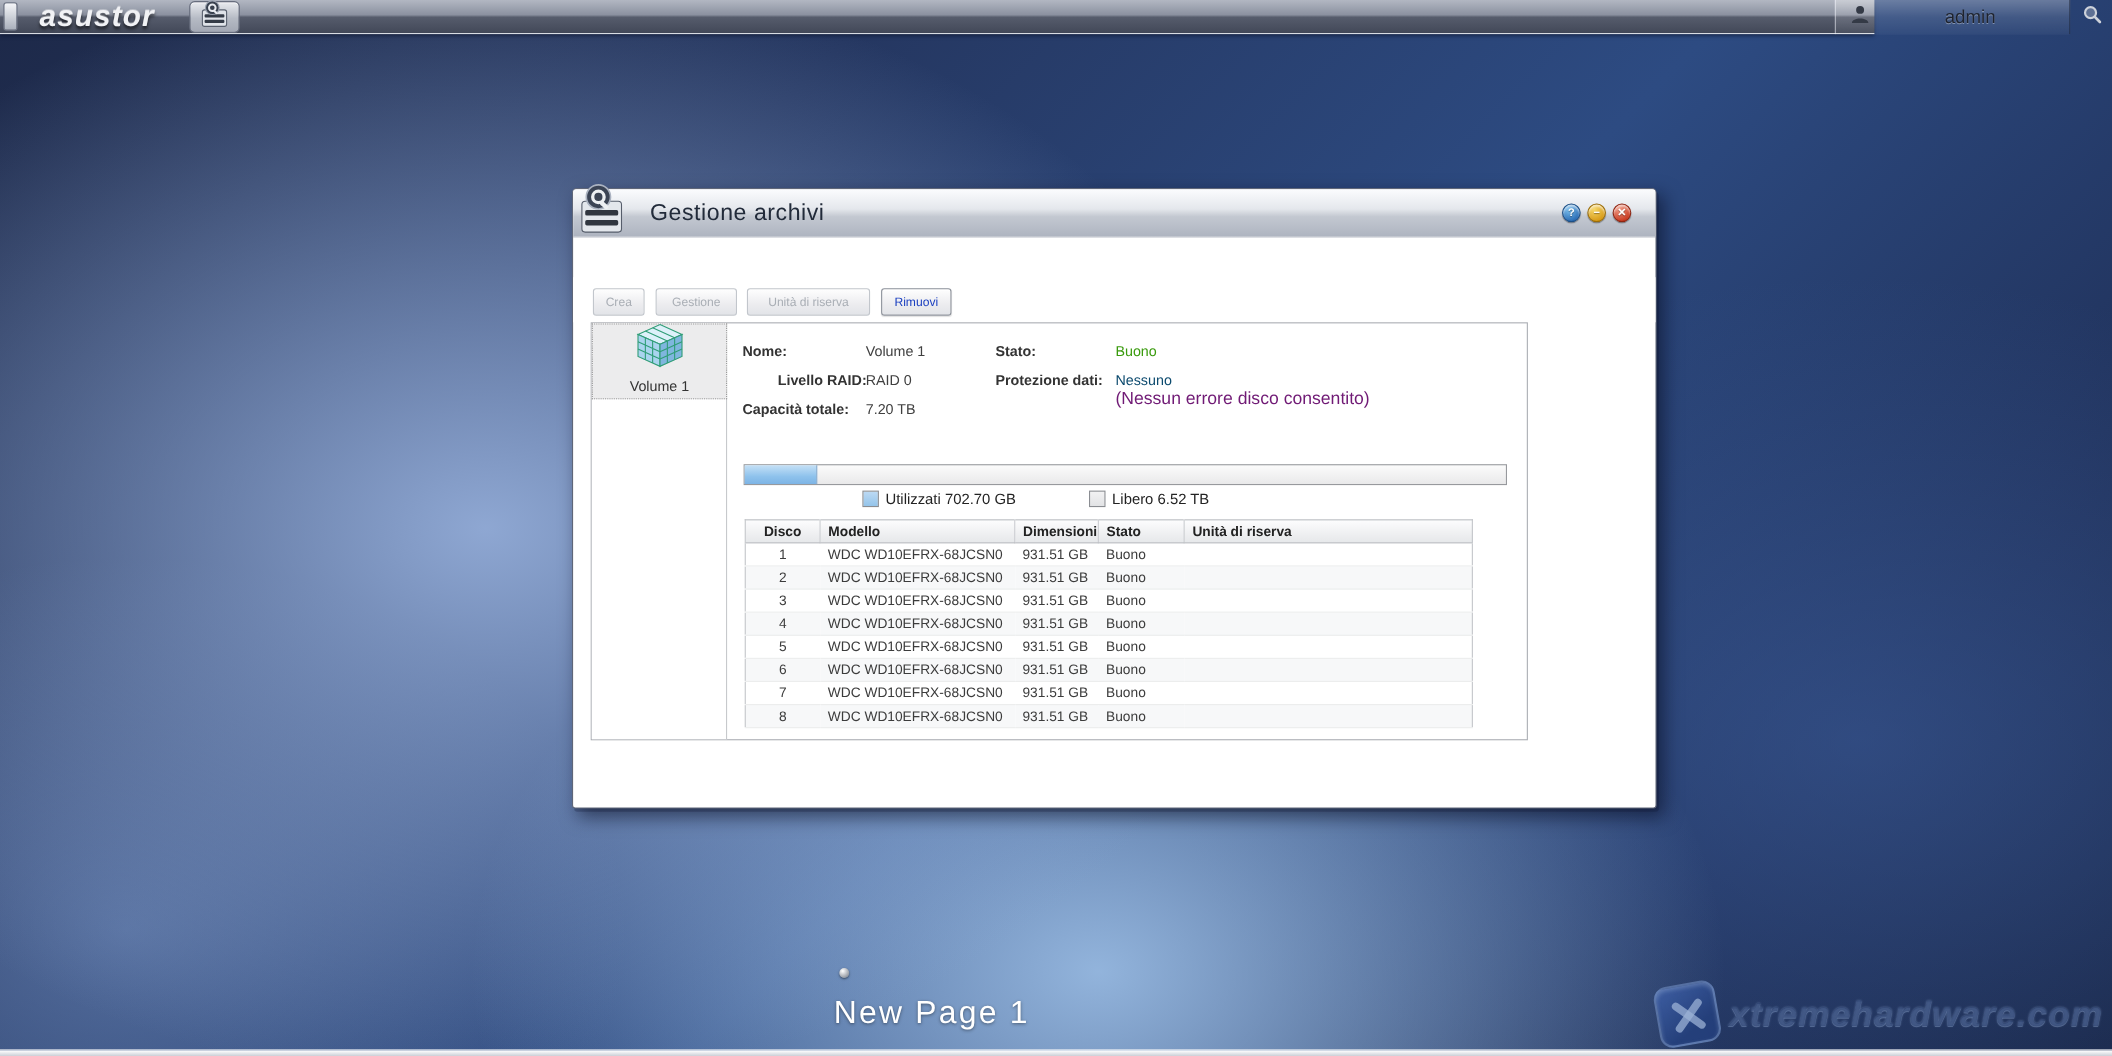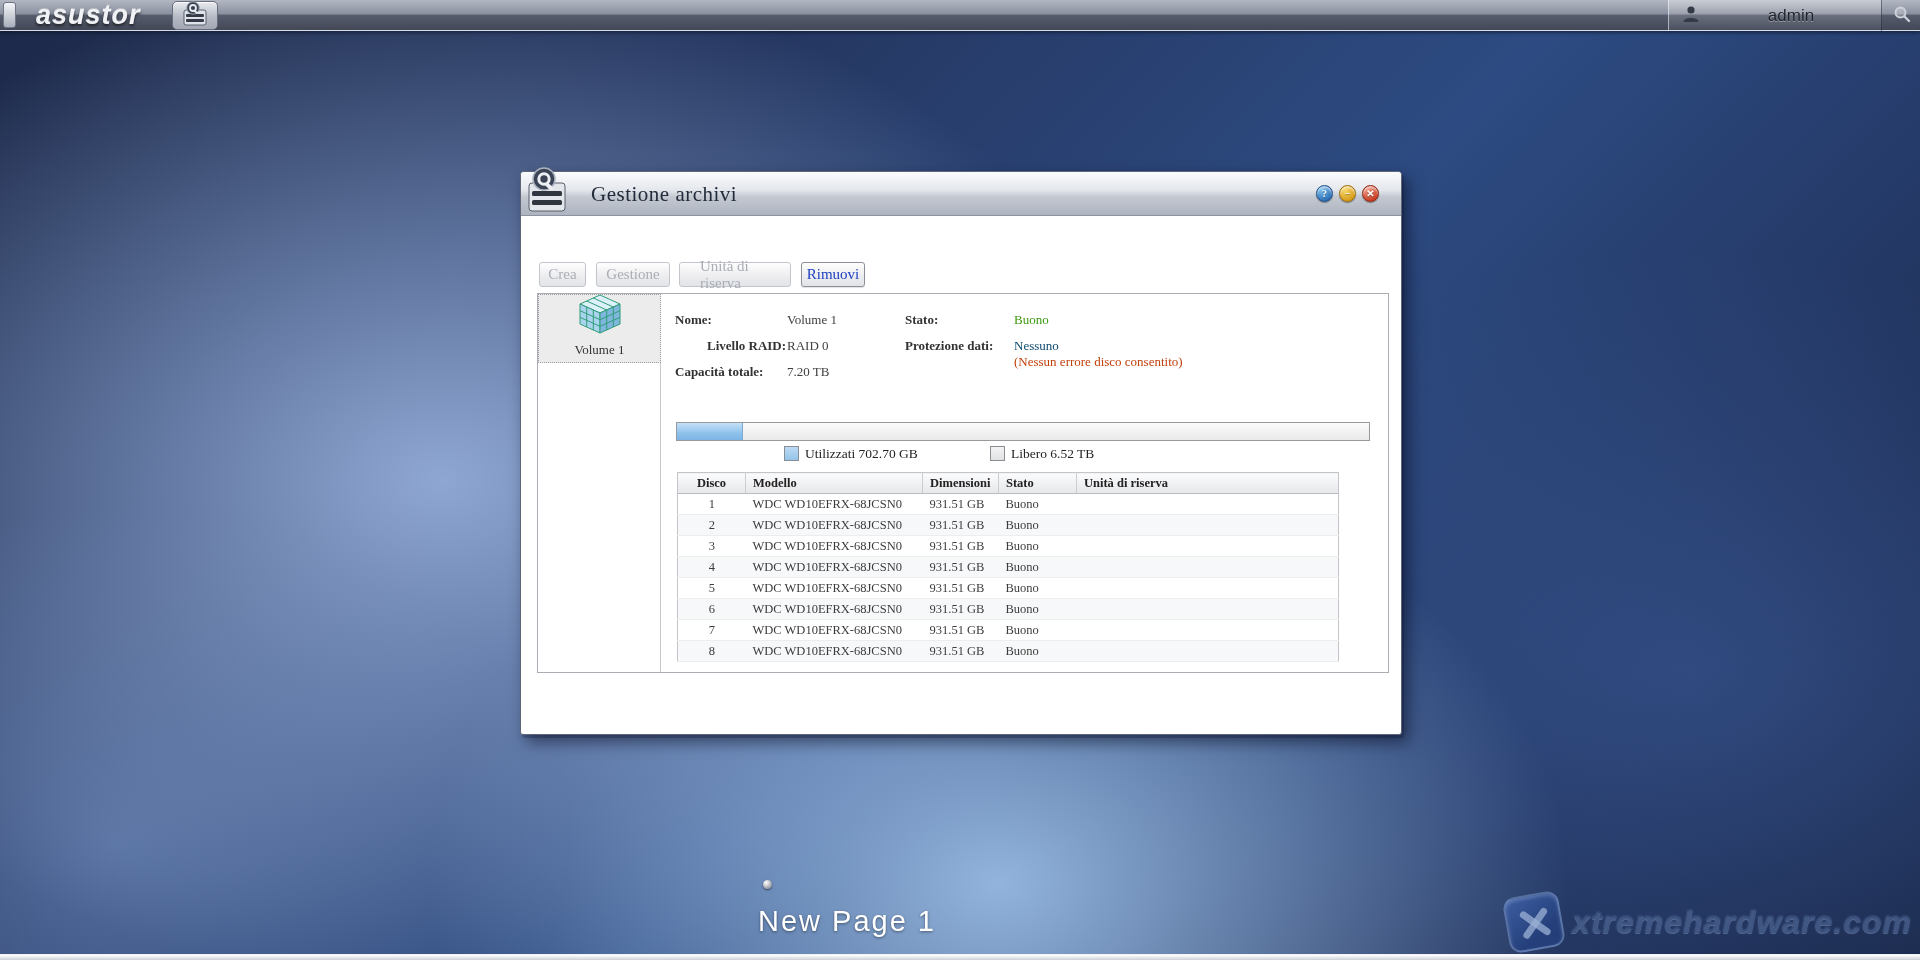--- a/index.html
+++ b/index.html
@@ -12,21 +12,21 @@
     background:
       radial-gradient(1150px 820px at 23% 50%, rgba(148,173,216,.95), rgba(148,173,216,0) 62%),
       radial-gradient(950px 700px at 52% 92%, rgba(165,200,238,.85), rgba(165,200,238,0) 60%),
       radial-gradient(700px 520px at 6% 88%, rgba(122,152,202,.55), rgba(122,152,202,0) 65%),
       radial-gradient(900px 600px at 88% 70%, rgba(62,96,160,.55), rgba(62,96,160,0) 70%),
       linear-gradient(135deg, #1d2949 0%, #253761 28%, #2d4b82 55%, #20315a 82%, #182545 100%);
   }
 
   
   .topbar {
-    position:absolute; left:0; top:0; width:1920px; height:31px;
+    position:absolute; left:0; top:0; width:1704px; height:31px;
     background:linear-gradient(#b2b7c2 0%, #8b91a0 45%, #565c6c 52%, #424858 100%);
     border-bottom:1px solid #d9dde4;
     box-shadow:0 2px 3px rgba(10,16,40,.55);
     z-index:50;
   }
   .topbar-grip {
     position:absolute; left:3px; top:2px; width:13px; height:26px; border-radius:3px;
     background:linear-gradient(#f4f5f8, #a9afbb); border:1px solid #6f7585;
   }
   .brand-logo {
@@ -47,26 +47,25 @@
     display:flex; align-items:center; cursor:pointer;
   }
   .user-seg .uname { flex:1; text-align:center; font-size:17px; color:#1e232e;
     text-shadow:0 1px 0 rgba(255,255,255,.35); }
   .user-ico { margin-left:12px; }
   .search-btn { position:absolute; left:1884px; top:0; width:36px; height:31px;
     display:flex; align-items:center; justify-content:center; cursor:pointer; }
 
   
   .dialog {
-    position:absolute; left:520px; top:171px; width:882px; height:564px;
+    position:absolute; left:520px; top:171px; width:986px; height:564px;
     border:1px solid #5f6678; border-radius:4px 4px 3px 3px;
     background:#ffffff;
     box-shadow:6px 7px 16px rgba(5,10,30,.55), 2px 3px 0 rgba(15,25,55,.25);
     z-index:20;
-    font-family:Liberation Serif, serif;
   }
   .titlebar {
     position:relative; height:44px; border-radius:3px 3px 0 0;
     background:linear-gradient(#fbfcfe 0%, #e4e7ec 42%, #c3c8d1 58%, #aeb4c0 100%);
     border-bottom:1px solid #8d93a1;
   }
   .dlg-title {
     position:absolute; left:70px; top:0; line-height:44px;
     font-size:21px; color:#222b3a; letter-spacing:.5px;
   }
@@ -98,22 +97,22 @@
     color:#f2f3f5; border:1px solid #d4d7db; border-bottom:none;
     box-shadow:inset 0 1px 0 rgba(255,255,255,.25);
   }
   .tab.t0 { left:16px;  width:74px; }
   .tab.t1 { left:98px;  width:66px; }
   .tab.t2 { left:170px; width:58px; }
 
   
   .toolbar { position:absolute; left:0; top:80px; width:100%; height:41px; background:#fff; }
   .tbtn {
-    position:absolute; top:10px; height:25px; border-radius:3px; font-size:15px;
-    display:flex; align-items:center; justify-content:center; padding:0 20px;
+    position:absolute; top:10px; height:25px; border-radius:3px; font-size:11px;
+    display:flex; align-items:center; justify-content:center; padding:0 10px;
     background:linear-gradient(#fefefe, #ececef 60%, #e2e4e8);
     border:1px solid #c2c6cc; color:#a9aeb5; cursor:default;
   }
   .tbtn.enabled { color:#1c40c0; border-color:#8b9099; cursor:pointer;
     box-shadow:inset 0 1px 0 #fff, 0 1px 1px rgba(0,0,0,.12); }
   .tbtn.b0 { left:18px;  width:47px; }
   .tbtn.b1 { left:75px;  width:74px; }
   .tbtn.b2 { left:158px; width:112px; }
   .tbtn.b3 { left:280px; width:64px; }
 
@@ -132,21 +131,21 @@
   }
   .volitem .vlabel { font-size:13px; color:#333; margin-top:2px; }
   .volitem svg { margin-bottom:1px; }
 
   .rcontent { position:absolute; left:124px; top:0; right:0; bottom:0; }
 
   .info-label { position:absolute; font-size:13px; font-weight:bold; color:#333; }
   .info-value { position:absolute; font-size:13px; color:#404040; }
   .val-green  { color:#3a9b0e; }
   .val-orange { color:#0c4a6e; }
-  .info-note  { position:absolute; font-size:13px; color:#c2410c; }
+  .info-note  { position:absolute; font-size:16px; color:#701a75; }
 
   
   .usagebar {
     position:absolute; left:14px; top:128px; width:694px; height:19px;
     border:1px solid #97999d; background:linear-gradient(#fbfbfb, #e9e9ea);
   }
   .usagefill {
     position:absolute; left:0; top:0; height:100%;
     background:linear-gradient(#c4e0f6, #8ec2ec 60%, #7db4e5);
     border-right:1px solid #7fa9cf;

